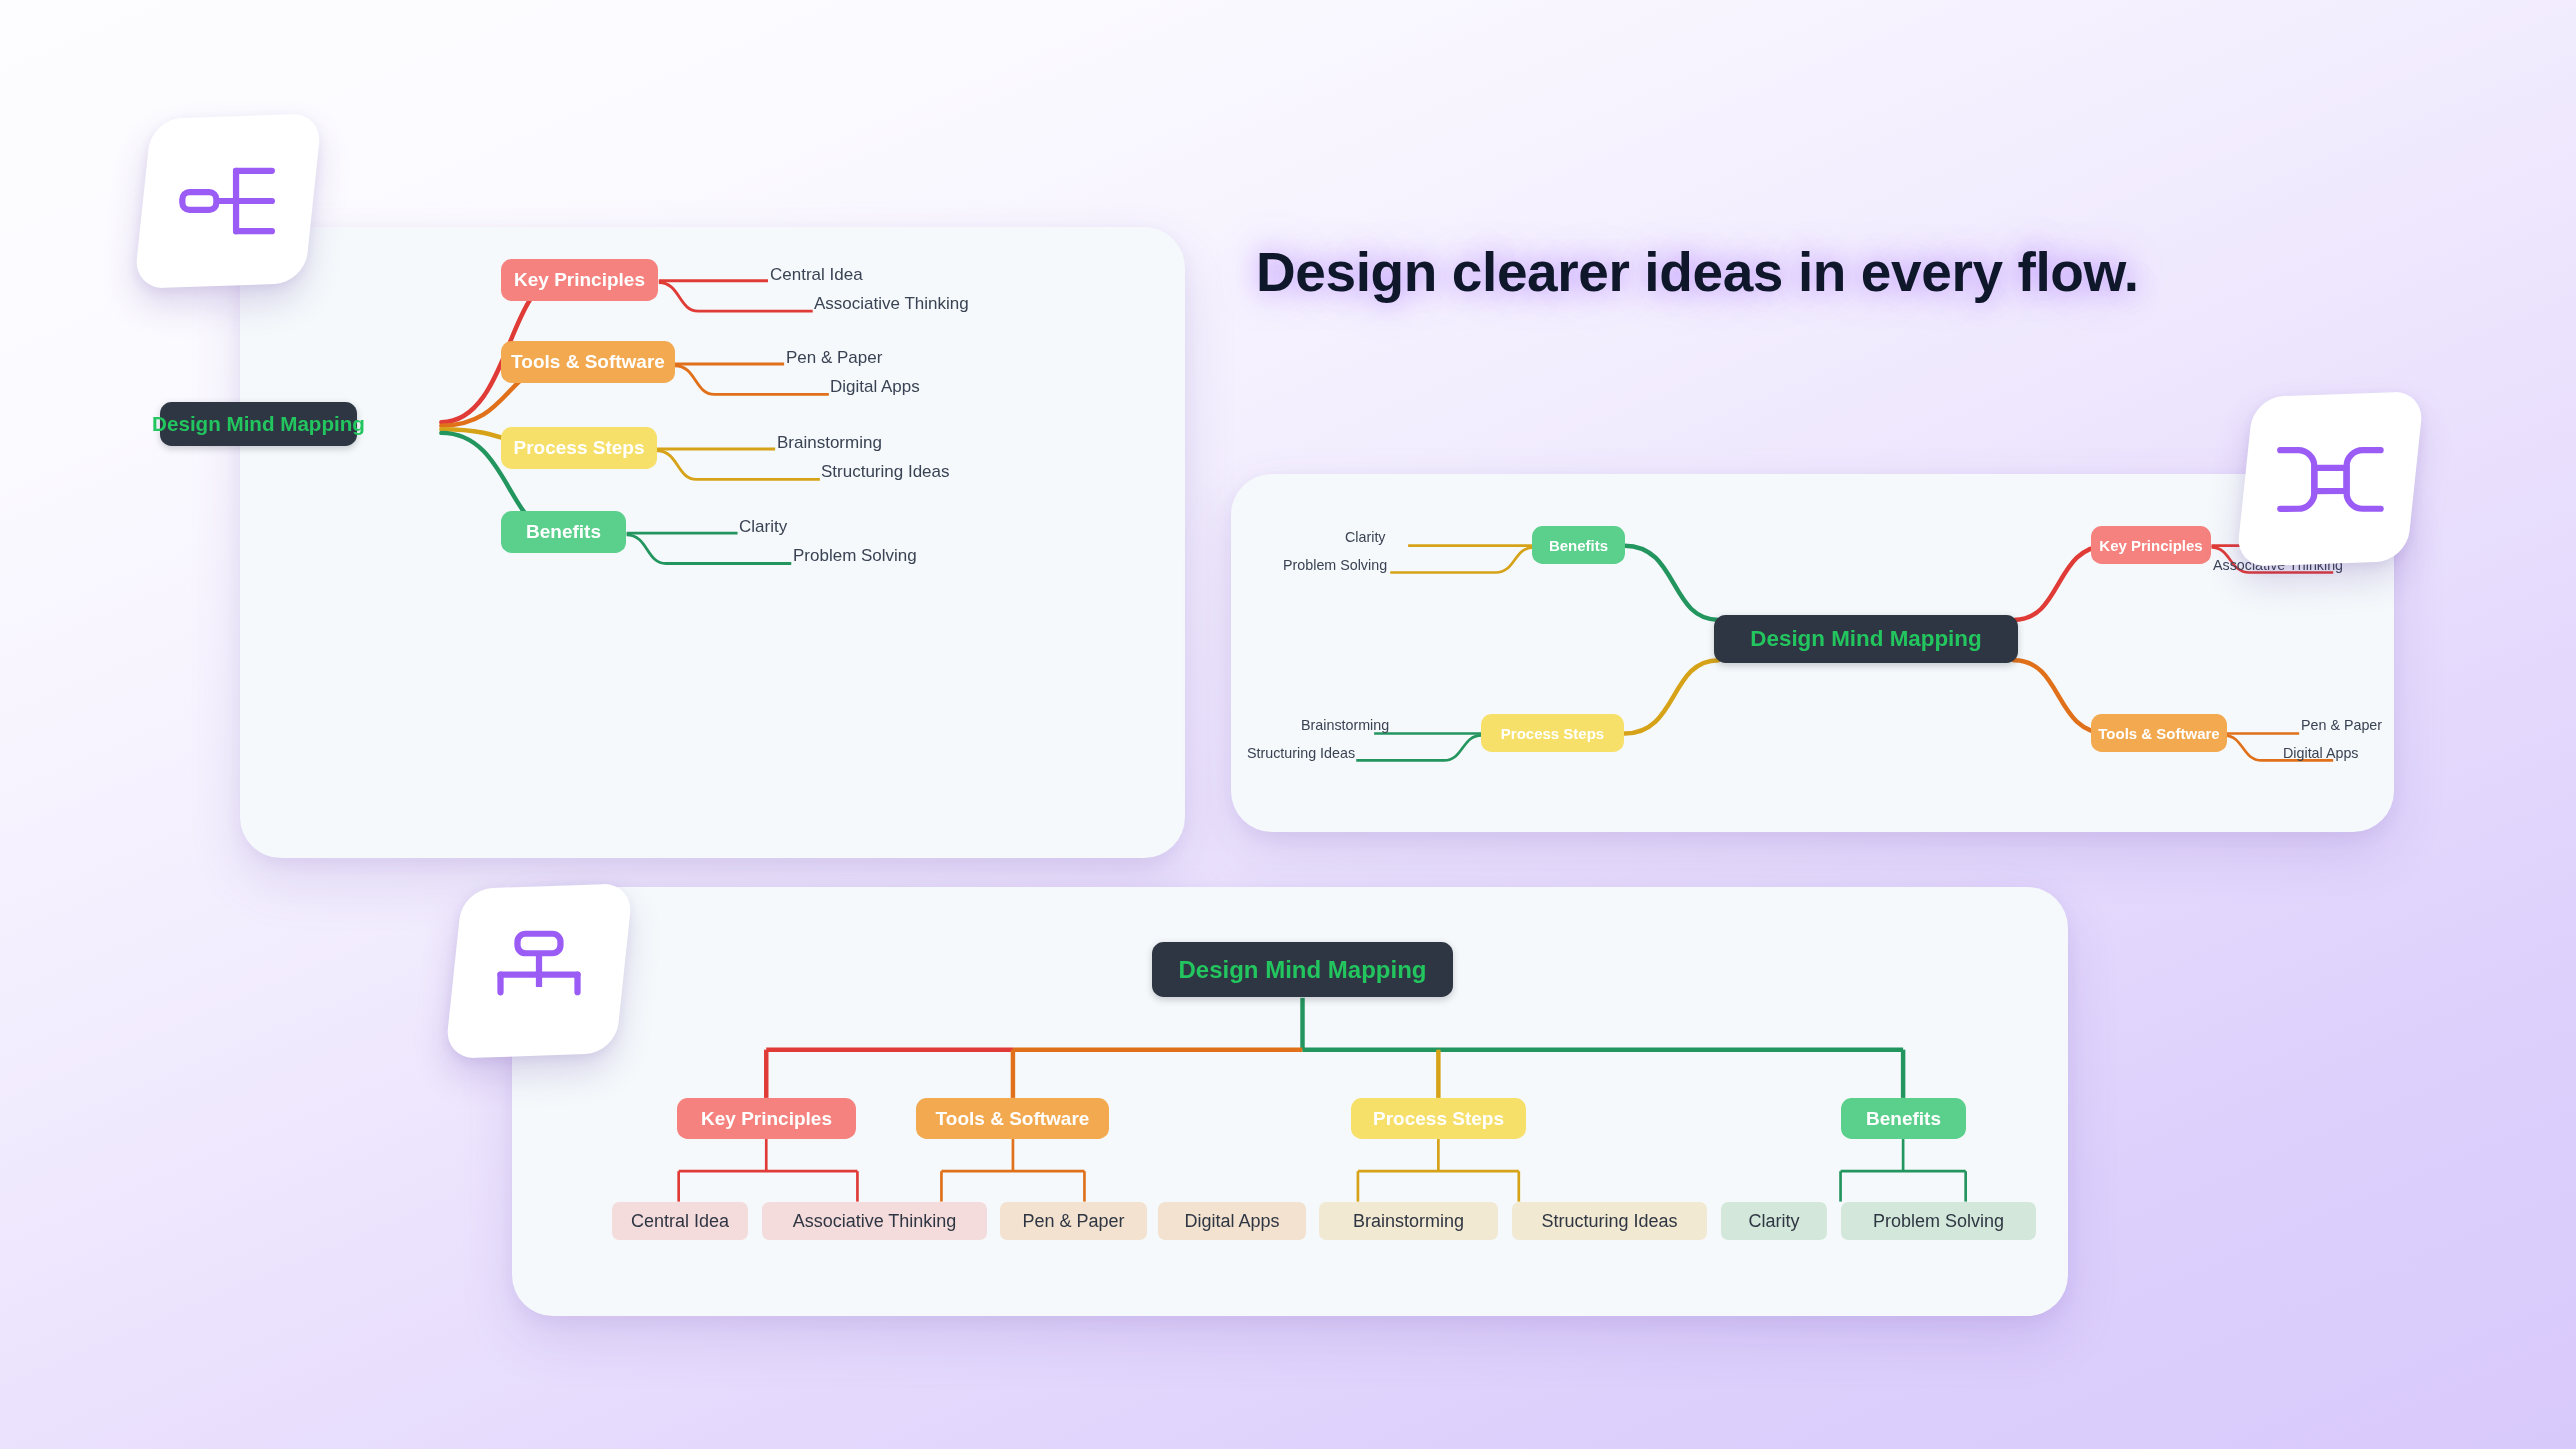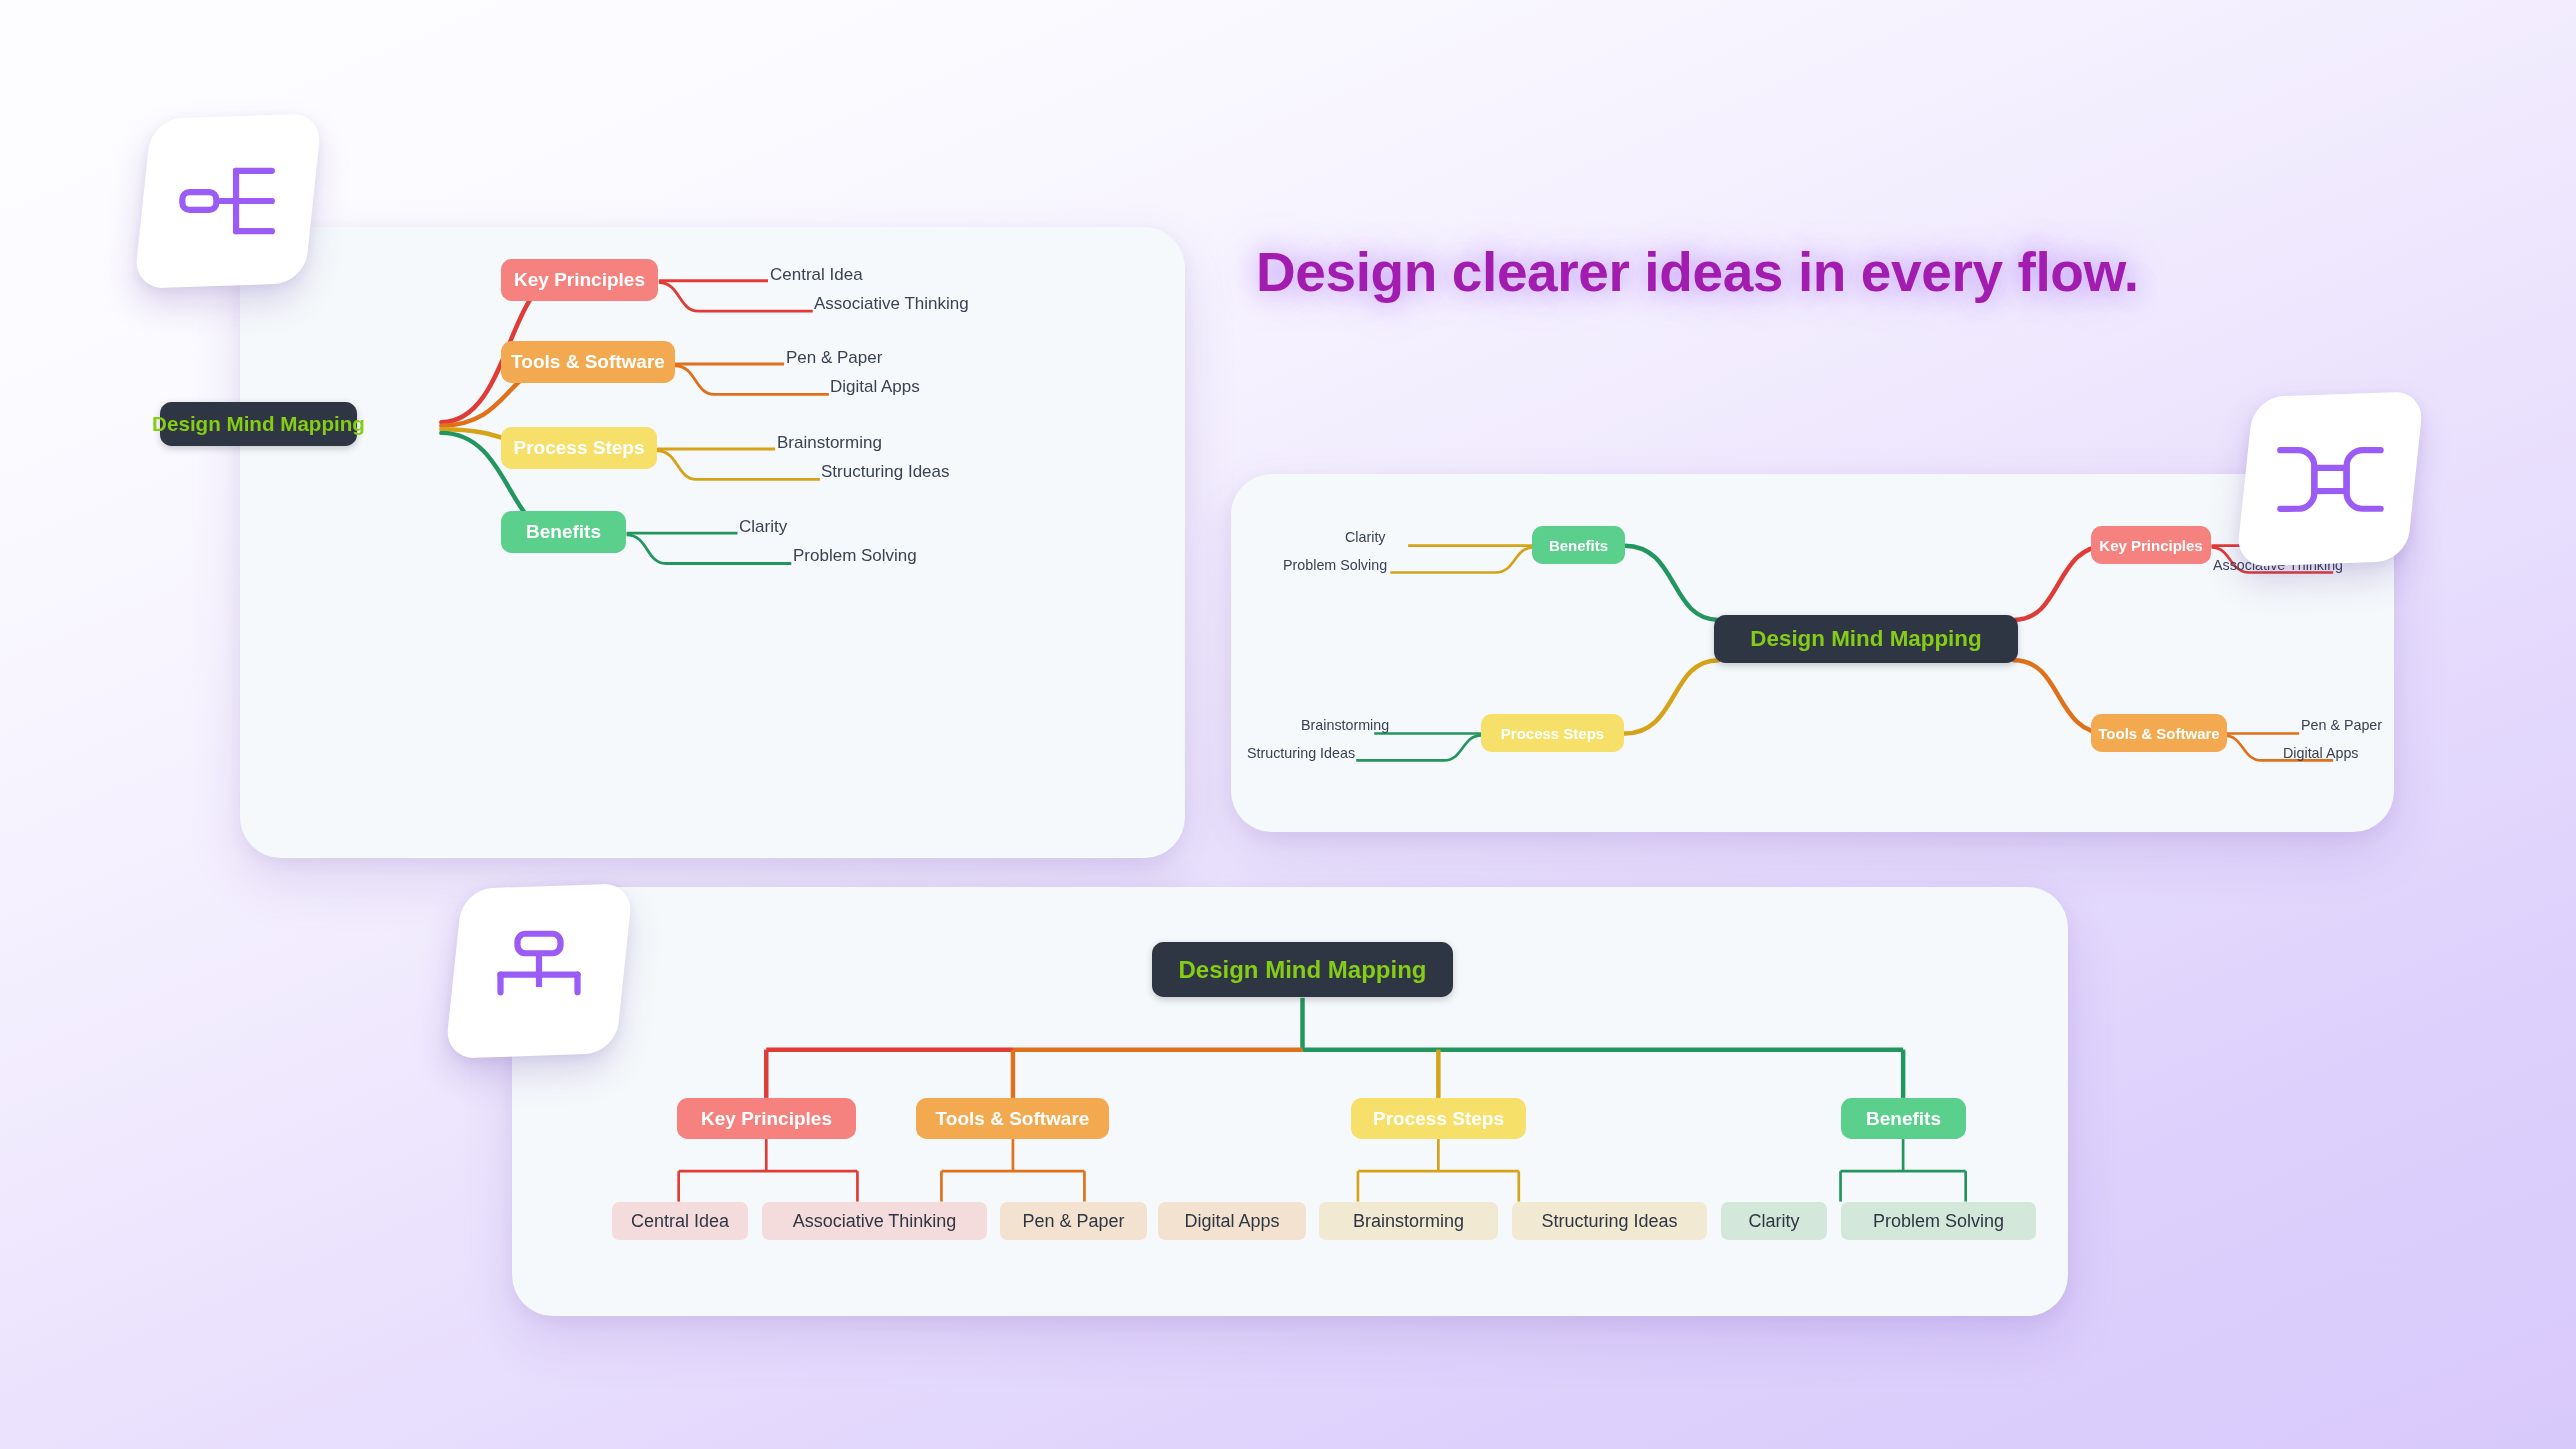--- a/index.html
+++ b/index.html
@@ -16,21 +16,21 @@
     box-shadow:0 23px 54px rgba(97,62,170,.14), 0 5.4px 16px rgba(97,62,170,.07);
   }
   #panel-radial{left:240px;top:227px;width:945px;height:631px;}
   #panel-bilateral{left:1231px;top:474px;width:1163px;height:358px;}
   #panel-tree{left:512px;top:887px;width:1556px;height:429px;}
 
   
   .headline{
     position:absolute;left:1256px;top:240px;width:1252px;
     font-size:55px;font-weight:bold;letter-spacing:-0.4px;
-    color:#a21caf;
+    color:#0f172a;
     text-shadow:0 0 23px rgba(150,80,255,.45), 0 0 48px rgba(150,80,255,.25);
     white-space:nowrap;
   }
 
   
   .icard{
     position:absolute;width:170px;height:170px;background:#ffffff;
     border-radius:30px;
     transform:skewX(-8deg) rotate(-2deg);
     box-shadow:0 18px 34px rgba(90,50,160,.18), 0 3.6px 10.7px rgba(90,50,160,.09);
@@ -41,21 +41,21 @@
   #icard-bilateral{left:2245px;top:394px;}
   #icard-tree{left:454px;top:886px;}
 
   
   .pill{
     position:absolute;border-radius:10.7px;color:#fff;font-weight:bold;
     display:flex;align-items:center;justify-content:center;
     white-space:nowrap;box-sizing:border-box;
   }
   .root{
-    background:#2f3643;color:#84cc16;border-radius:11.6px;
+    background:#2f3643;color:#22c55e;border-radius:11.6px;
     display:flex;align-items:center;justify-content:center;
     position:absolute;font-weight:bold;white-space:nowrap;
     box-shadow:0 2.7px 7.2px rgba(40,46,60,.22);
   }
   .leafbox{
     position:absolute;border-radius:7.2px;display:flex;align-items:center;
     justify-content:center;color:#2f3643;white-space:nowrap;box-sizing:border-box;
   }
   .leaflabel{
     position:absolute;color:#3a4354;white-space:nowrap;

